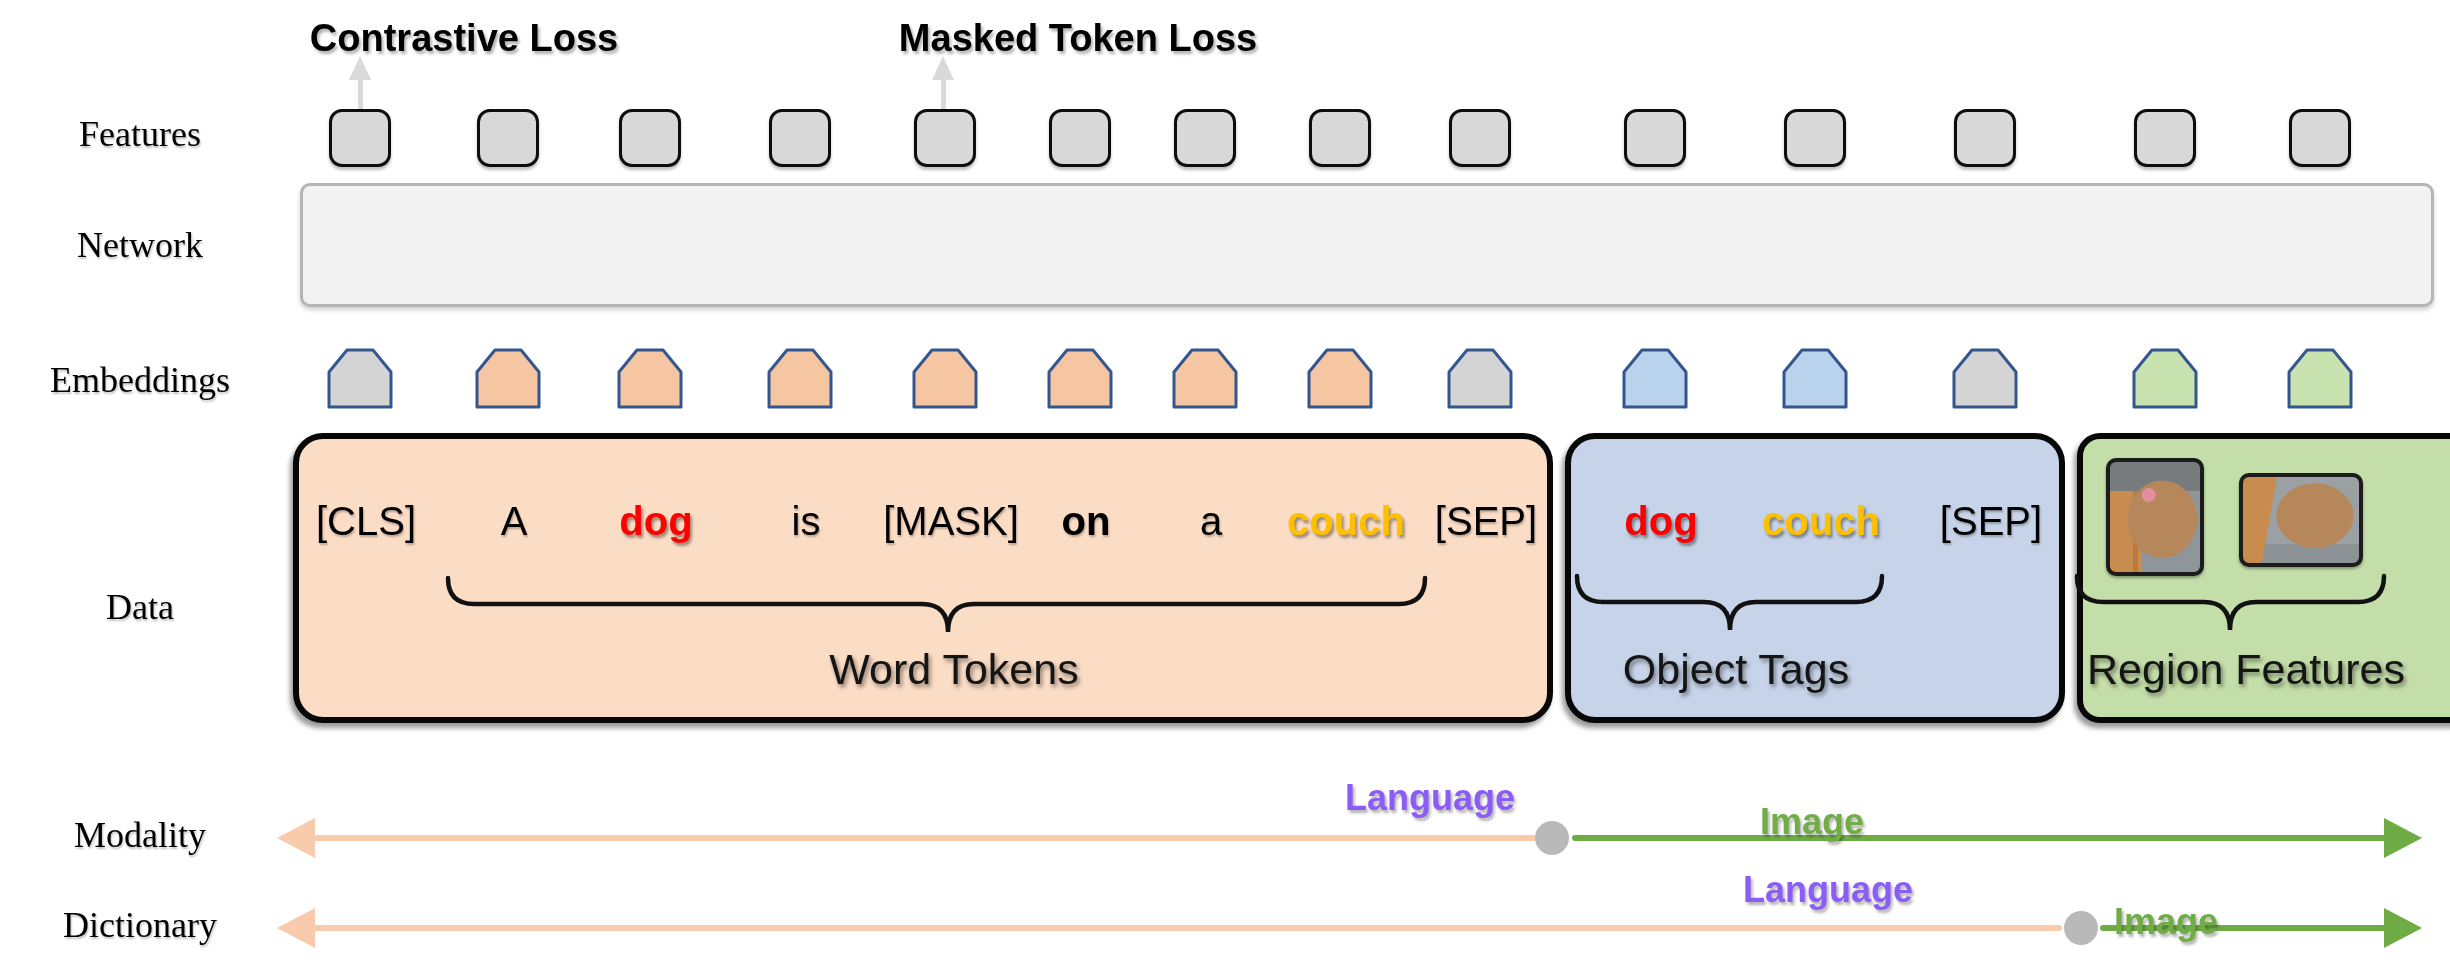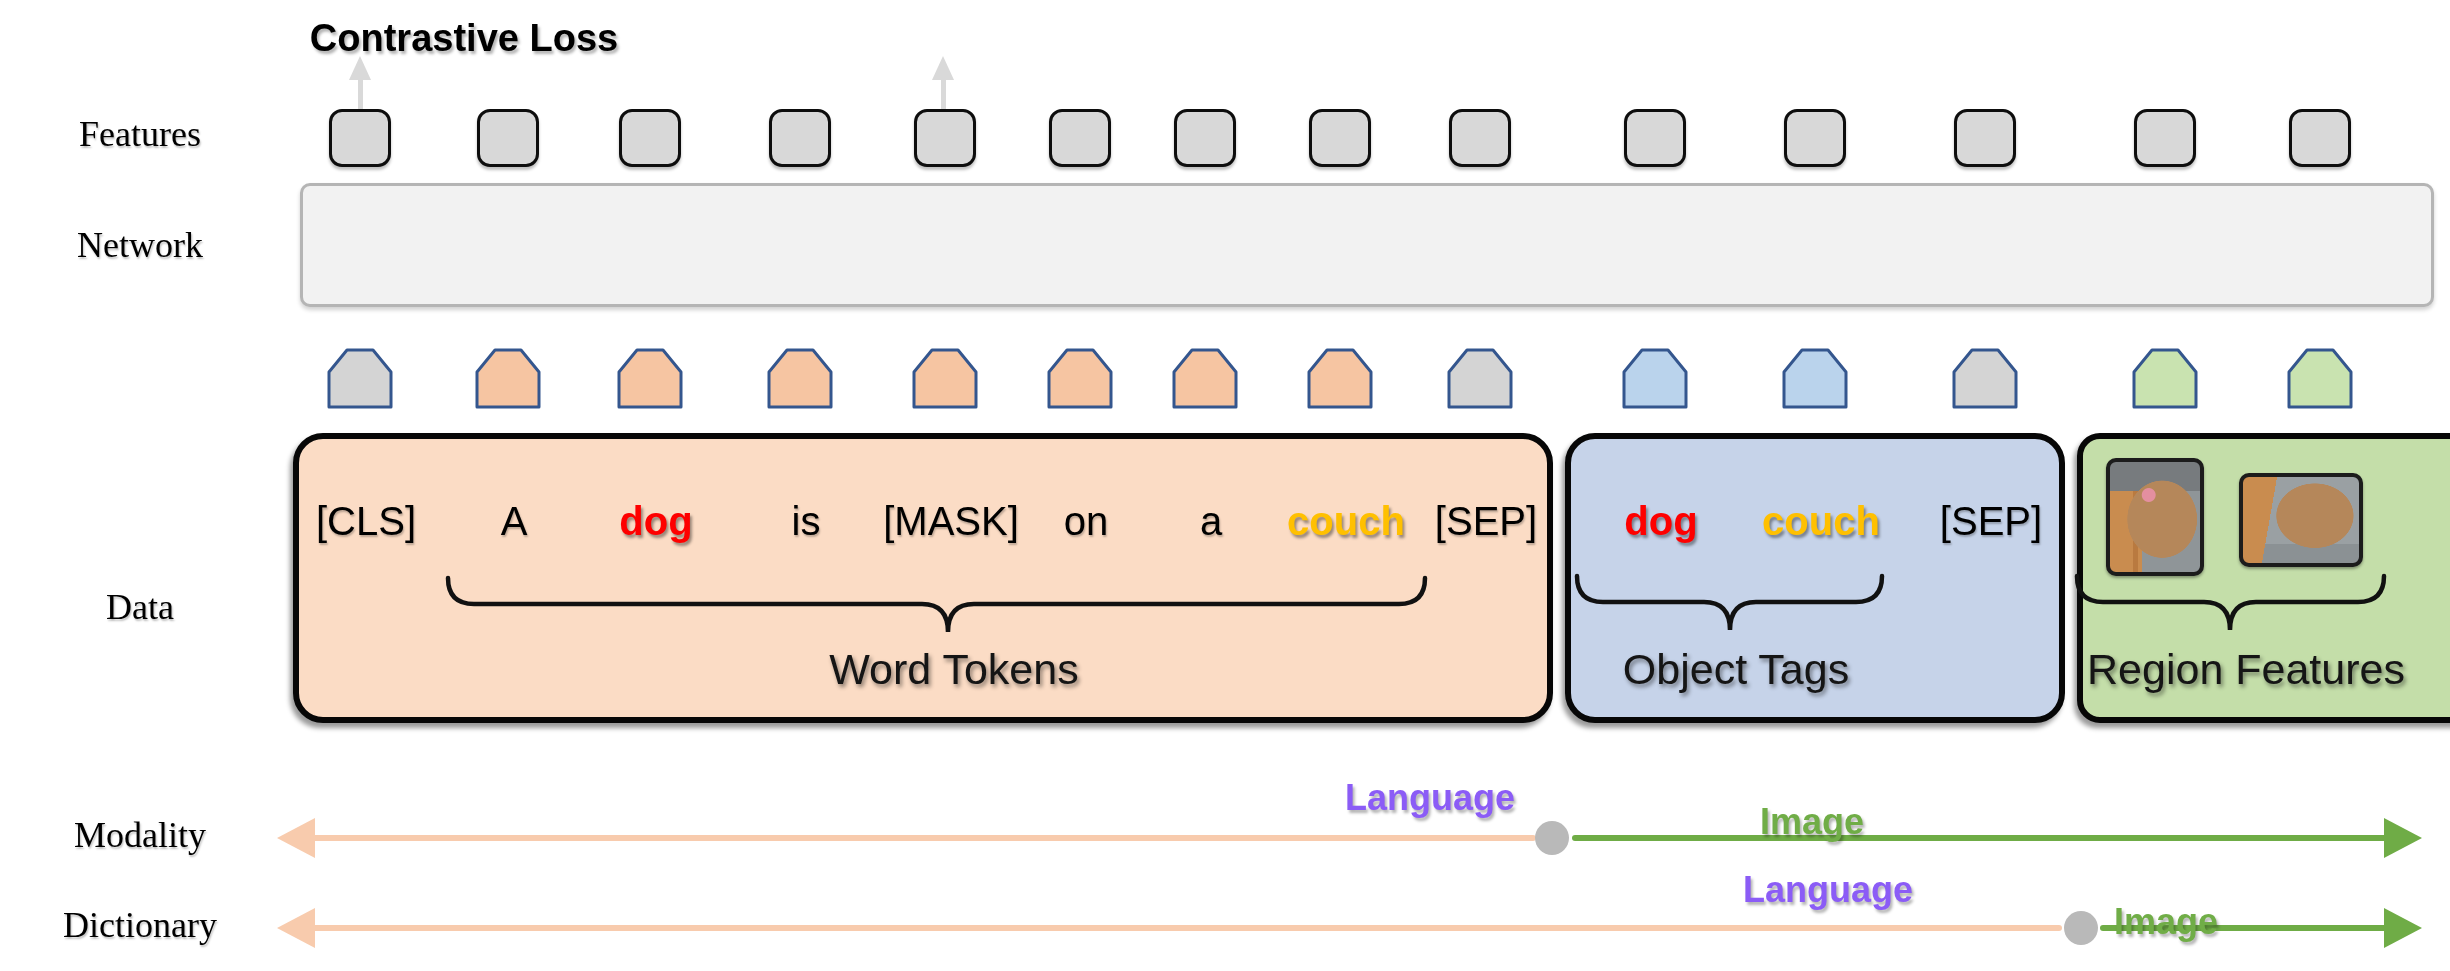--- a/index.html
+++ b/index.html
@@ -105,25 +105,27 @@
   .axis-label.orange{color:#8b5cf6;}
   .axis-label.green{color:#70AD47;margin-top:29px;}
 </style>
 </head>
 <body>
 
 <div id="canvas">
 
   <div class="row-label" style="left:140px;top:134px;">Features</div>
   <div class="row-label" style="left:140px;top:245px;">Network</div>
+  <div class="row-label" style="left:140px;top:380px;">Embeddings</div>
   <div class="row-label" style="left:140px;top:607px;">Data</div>
   <div class="row-label" style="left:140px;top:835px;">Modality</div>
   <div class="row-label" style="left:140px;top:925px;">Dictionary</div>
 
   <div class="loss-label" style="left:464px;top:38px;">Contrastive Loss</div>
+  <div class="loss-label" style="left:1078px;top:38px;">Masked Token Loss</div>
 
   <div class="loss-arrow-head" style="left:349px;top:56px;"></div>
   <div class="loss-arrow-stem" style="left:358px;top:78px;height:31px;"></div>
   <div class="loss-arrow-head" style="left:932px;top:56px;"></div>
   <div class="loss-arrow-stem" style="left:941px;top:78px;height:31px;"></div>
 
   <div id="features-row">
       <div class="feat-box" style="left: 329px; top: 109px;"></div>
       <div class="feat-box" style="left: 477px; top: 109px;"></div>
       <div class="feat-box" style="left: 619px; top: 109px;"></div>
@@ -187,21 +189,21 @@
       </svg>
     </div>
 
   <div class="data-box" id="word-tokens-box">
     <div class="caption" style="left:655px;">Word Tokens</div>
   <div class="token" style="left: 67px;">[CLS]</div>
       <div class="token" style="left: 215px;">A</div>
       <div class="token red" style="left: 357px;">dog</div>
       <div class="token" style="left: 507px;">is</div>
       <div class="token" style="left: 652px;">[MASK]</div>
-      <div class="token" style="left: 787px;">on</div>
+      <div class="token" style="left: 787px; font-weight: bold;">on</div>
       <div class="token" style="left: 912px;">a</div>
       <div class="token gold" style="left: 1047px;">couch</div>
       <div class="token" style="left: 1187px;">[SEP]</div>
     </div>
 
   <div class="data-box" id="object-tags-box">
     <div class="caption" style="left:165px;">Object Tags</div>
   <div class="token red" style="left: 90px;">dog</div>
       <div class="token gold" style="left: 250px;">couch</div>
       <div class="token" style="left: 420px;">[SEP]</div>

